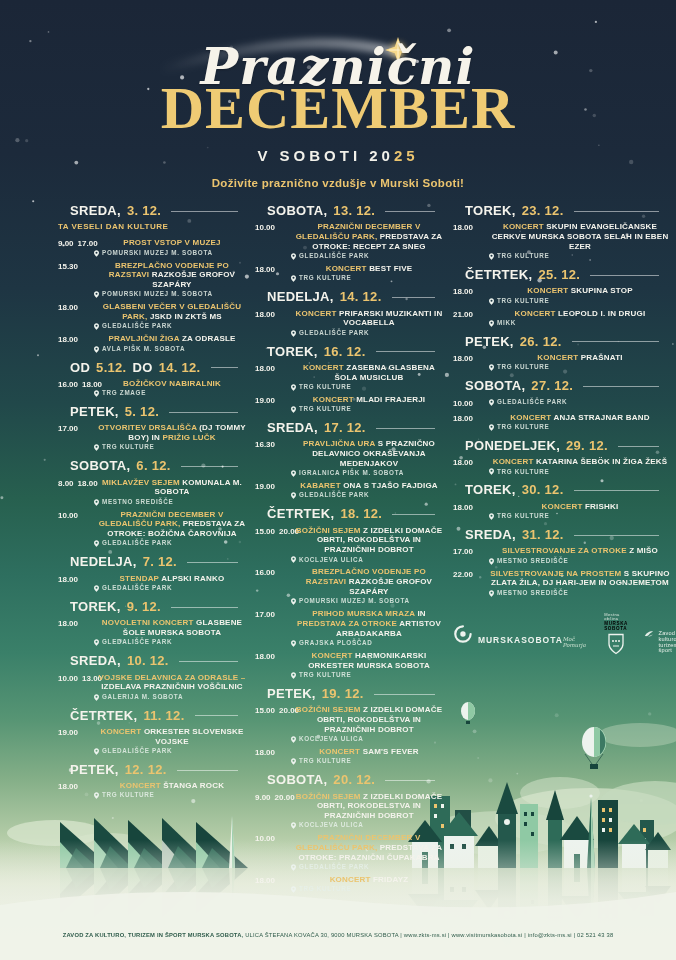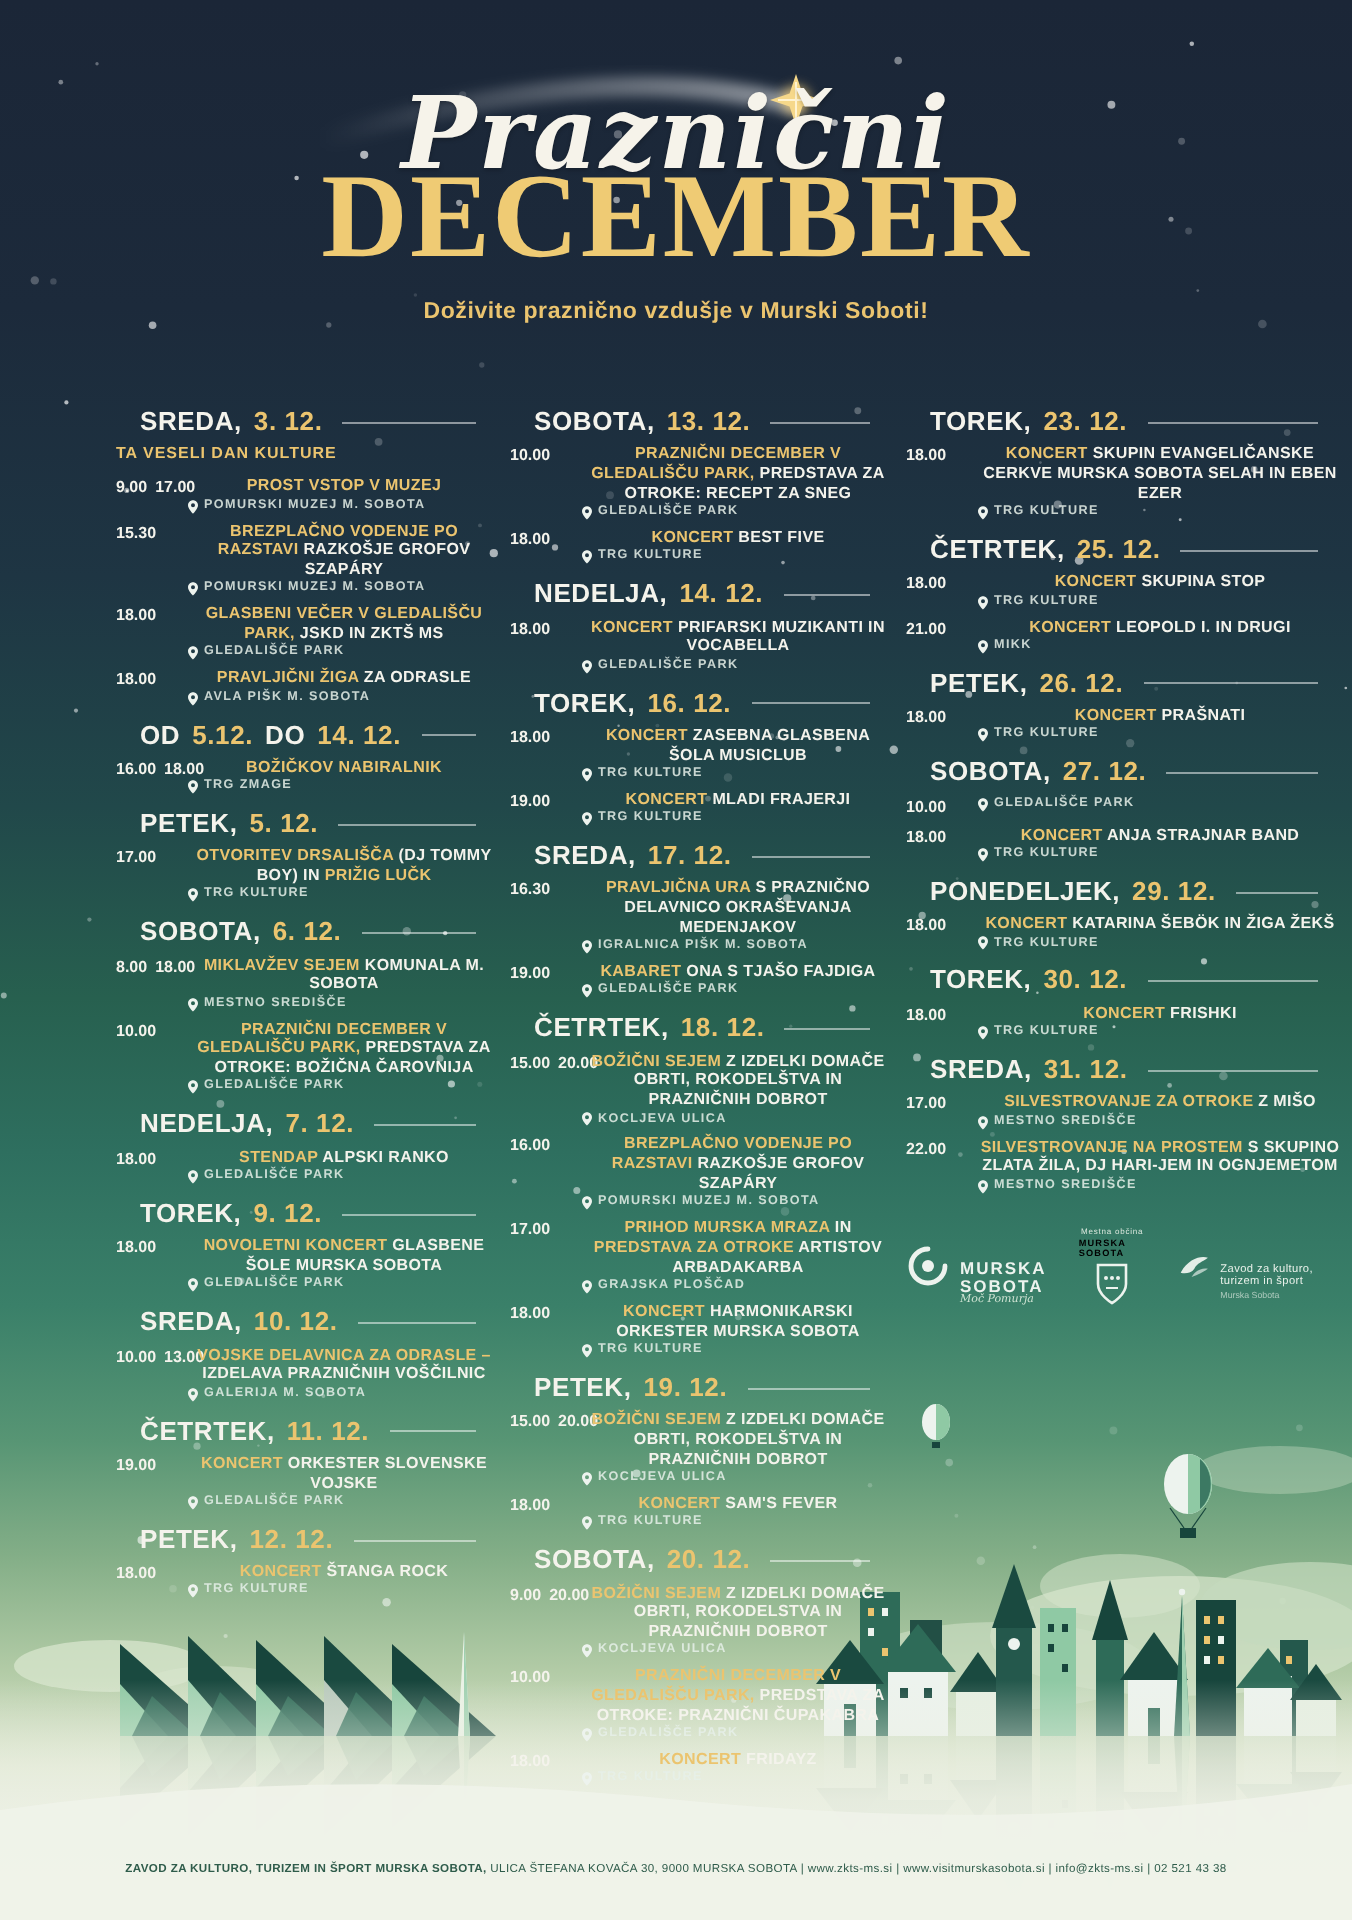--- a/index.html
+++ b/index.html
@@ -42,21 +42,21 @@
   .event{display:flex;margin-bottom:4px;}
   .etime{width:36px;flex:none;color:#F4F3EC;font-size:8px;font-weight:bold;line-height:1.25;padding-top:1px;}
   .etime .vsep{width:1px;height:3px;background:rgba(255,255,255,.8);margin:1px 0 1px 4px;}
   .ebody{flex:1;}
   .etitle{font-size:8px;font-weight:bold;line-height:1.22;letter-spacing:.2px;text-align:center;}
   .eloc{margin-top:1.5px;display:flex;align-items:center;gap:3px;
     font-size:6.3px;font-weight:bold;letter-spacing:.7px;color:rgba(230,240,233,.85);line-height:1.1;}
   
   .logos{display:flex;align-items:center;gap:16px;margin-top:16px;}
   .logo{display:flex;align-items:center;gap:5px;color:#EDF3EE;}
-  .logo .stack{display:flex;flex-direction:column;line-height:1.05;margin-top:17px;}
+  .logo .stack{display:flex;flex-direction:row;line-height:1.05;margin-top:17px;}
   .lg-big{font-size:8.5px;font-weight:bold;letter-spacing:1px;}
   .lg-script{font-family:"DejaVu Serif",serif;font-style:italic;font-size:5.5px;color:#CFE3D3;margin-top:1px;}
   .logo-city{display:flex;flex-direction:column;align-items:center;line-height:1.1;}
   .lg-tiny{font-size:4px;letter-spacing:.4px;color:#DCE8DE;}
   .lg-small{font-size:4.6px;font-weight:bold;letter-spacing:.6px;margin-bottom:2px;}
   .lg-zkts-main{font-size:5.6px;color:#E9F1EA;letter-spacing:.2px;}
   .lg-zkts-sub{font-size:4.4px;color:rgba(233,241,234,.65);margin-top:1px;}
   
   .footer{position:absolute;left:0;right:0;bottom:20px;text-align:center;z-index:5;
     font-size:5.8px;letter-spacing:.2px;color:#2F5C4B;line-height:1.3;}
@@ -325,20 +325,21 @@
     </defs>
     <path d="M160 70 Q 300 28 396 52" stroke="url(#trailg)" stroke-width="10" fill="none" stroke-linecap="round" filter="url(#blur1)"></path>
     <circle cx="398" cy="50" r="7" fill="#F3CF7A" opacity="0.8" filter="url(#blur1)"></circle>
     <path d="M398 37 l3.2 9.8 9.8 3.2 -9.8 3.2 -3.2 9.8 -3.2 -9.8 -9.8 -3.2 9.8 -3.2 z" fill="#F6D88A"></path>
     <path d="M398 41 v18 M389 50 h18" stroke="#FFF3D0" stroke-width="1"></path>
   </svg>
 
   <div class="header">
     <div class="t-script">Praznični</div>
     <div class="t-main">DECEMBER</div>
+    <div class="t-sub"><span>V SOBOTI 20</span><span class="g">25</span></div>
     <div class="t-tag">Doživite praznično vzdušje v Murski Soboti!</div>
   </div>
 
   <div class="cols">
     <div class="col col1">
         <div class="days">
           <div class="day-section">
             <div class="day-heading">
               <span class="w">SREDA,</span> 
               <span class="g">3. 12.</span>

